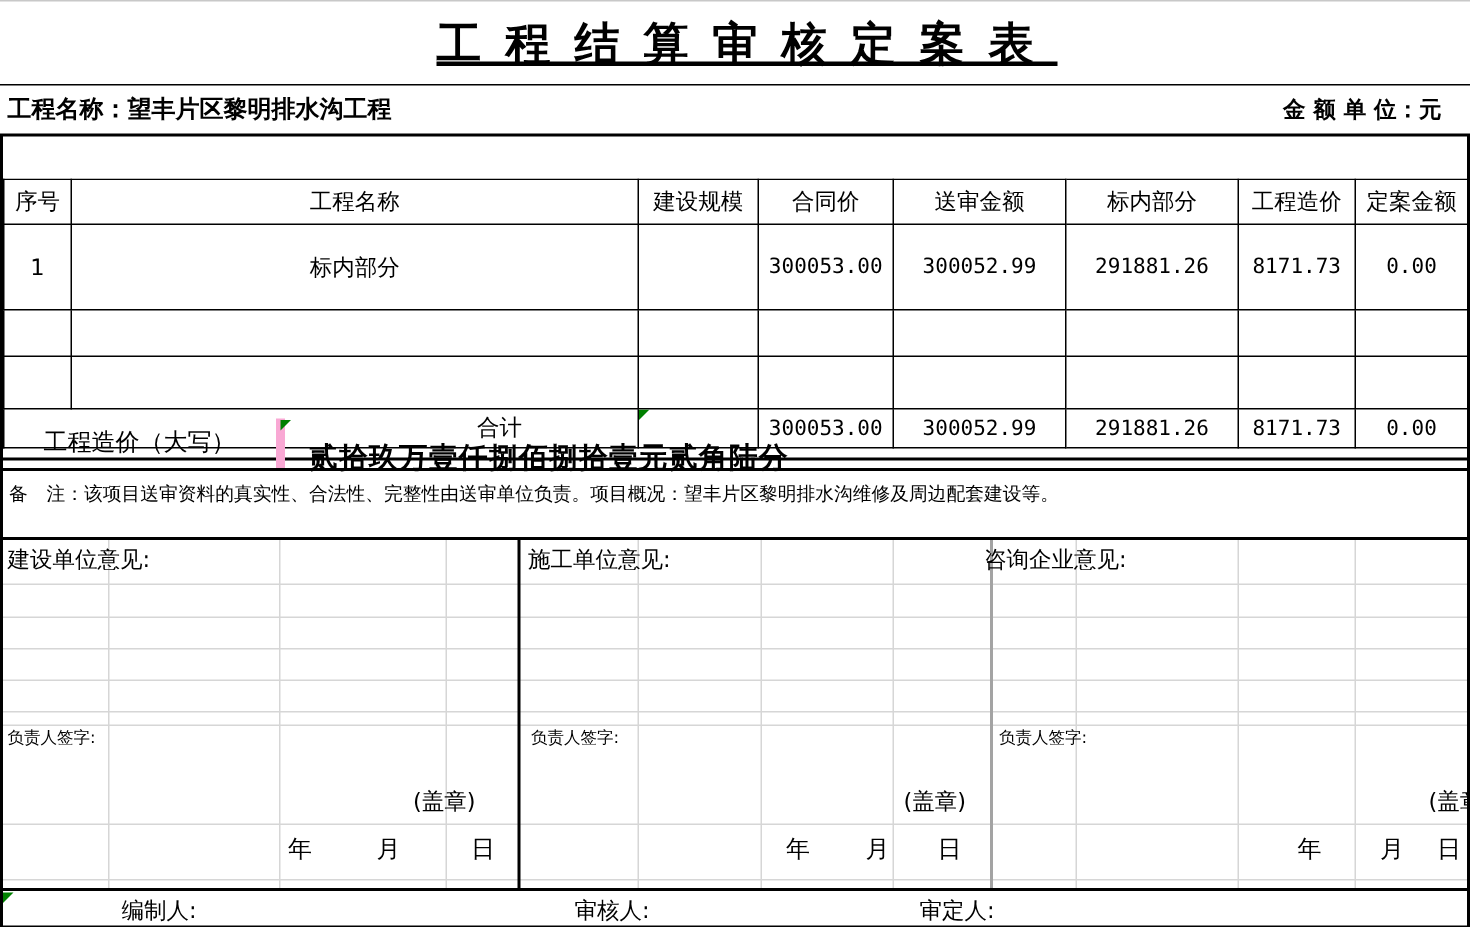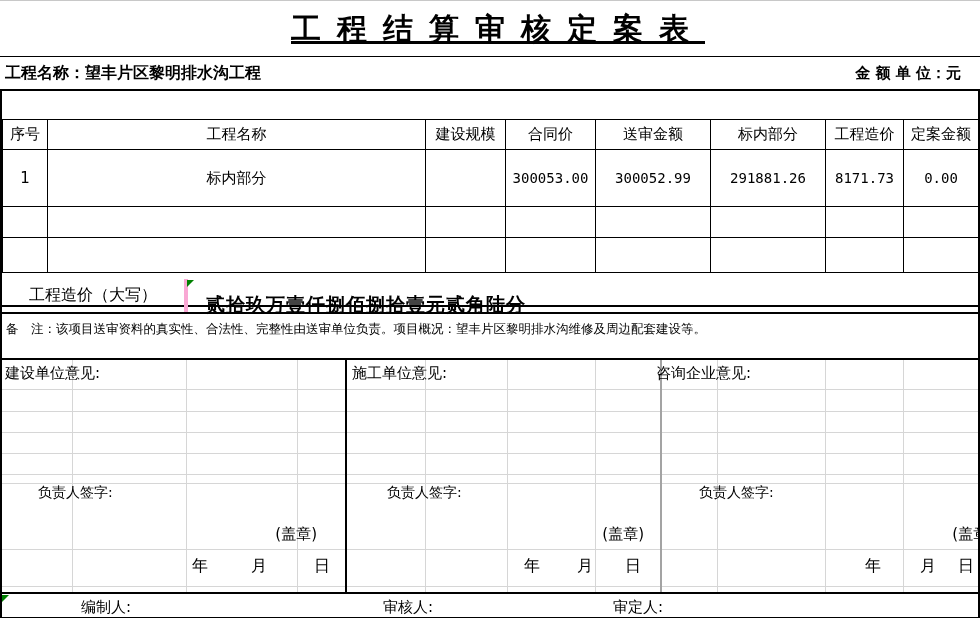--- a/index.html
+++ b/index.html
@@ -23,36 +23,36 @@
   table{border-collapse:collapse;table-layout:fixed;width:976px;}
   td,th{border:1px solid #000;text-align:center;vertical-align:middle;
     font-size:15px;font-weight:normal;padding:0;overflow:hidden;white-space:nowrap;}
   .num{font-family:"DejaVu Sans Mono",monospace;font-size:14px;}
   tr.hdr{height:30px;} tr.r1{height:57px;} tr.r2{height:31px;} tr.r3{height:35px;} tr.rt{height:26px;}
   td.total-label{text-align:center;padding-left:238px;}
   td.rel{position:relative;}
 
   
   .daxie{position:absolute;top:188px;left:0;width:976px;height:33px;border-bottom:2px solid #000;}
-  .daxie-label{position:absolute;left:0;top:0;width:182px;height:33px;border-right:4px solid #f9a8d4;
+  .daxie-label{position:absolute;left:0;top:0;width:182px;height:33px;border-right:6px solid #f9a8d4;
     display:flex;align-items:center;justify-content:center;font-size:16px;}
   .daxie-value{position:absolute;left:184px;top:4px;right:0;height:44px;display:flex;align-items:center;
     padding-left:20px;font-size:19px;font-weight:bold;letter-spacing:1px;}
 
   
   .beizhu{position:absolute;top:223px;left:0;width:976px;height:44px;border-bottom:2px solid #000;}
   .beizhu-text{position:absolute;top:7px;left:4px;font-size:12.5px;}
 
   
   .ops{position:absolute;top:269px;left:0;width:976px;height:232px;border-bottom:2px solid #000;}
   .gv{position:absolute;top:0;bottom:0;width:1px;background:#d6d6d6;}
   .gh{position:absolute;left:0;width:976px;height:1px;background:#d6d6d6;}
   .obox{position:absolute;top:0;bottom:0;}
   .obox .head{position:absolute;top:4px;font-size:15px;white-space:nowrap;}
-  .obox .sign{position:absolute;top:124px;font-size:14px;white-space:nowrap;margin-left:33px;}
+  .obox .sign{position:absolute;top:124px;font-size:11px;white-space:nowrap;}
   .obox .seal{position:absolute;top:165px;font-size:15px;white-space:nowrap;}
   .obox .d{position:absolute;top:196px;font-size:16px;}
   #box1{left:0;width:343px;border-right:2px solid #000;}
   #box2{left:345px;width:301px;border-right:2px solid #a3a3a3;padding-left:12px;}
   #box3{left:648px;width:356px;}
 
   
   .strip{position:absolute;top:503px;left:0;width:976px;height:27px;}
   .strip span{position:absolute;top:4px;font-size:15px;white-space:nowrap;}
 
@@ -117,20 +117,31 @@
         <tr class="r3">
           <td></td>
               <td></td>
           <td></td>
               <td></td>
           <td></td>
               <td></td>
           <td></td>
               <td></td>
         </tr>
+        <tr class="rt">
+          <td class="total-label" colspan="2">合计</td>
+          <td class="rel">
+            <div class="tri" style="left:0;top:0;"></div>
+          </td>
+          <td class="num">300053.00</td>
+          <td class="num">300052.99</td>
+          <td class="num">291881.26</td>
+          <td class="num">8171.73</td>
+          <td class="num">0.00</td>
+        </tr>
       </tbody>
         </table>
     </div>
 
     <div class="daxie">
       <div class="daxie-label">工程造价（大写）</div>
       <div class="daxie-value">贰拾玖万壹仟捌佰捌拾壹元贰角陆分</div>
       <div class="tri" style="left:185px;top:1px;"></div>
     </div>
 

